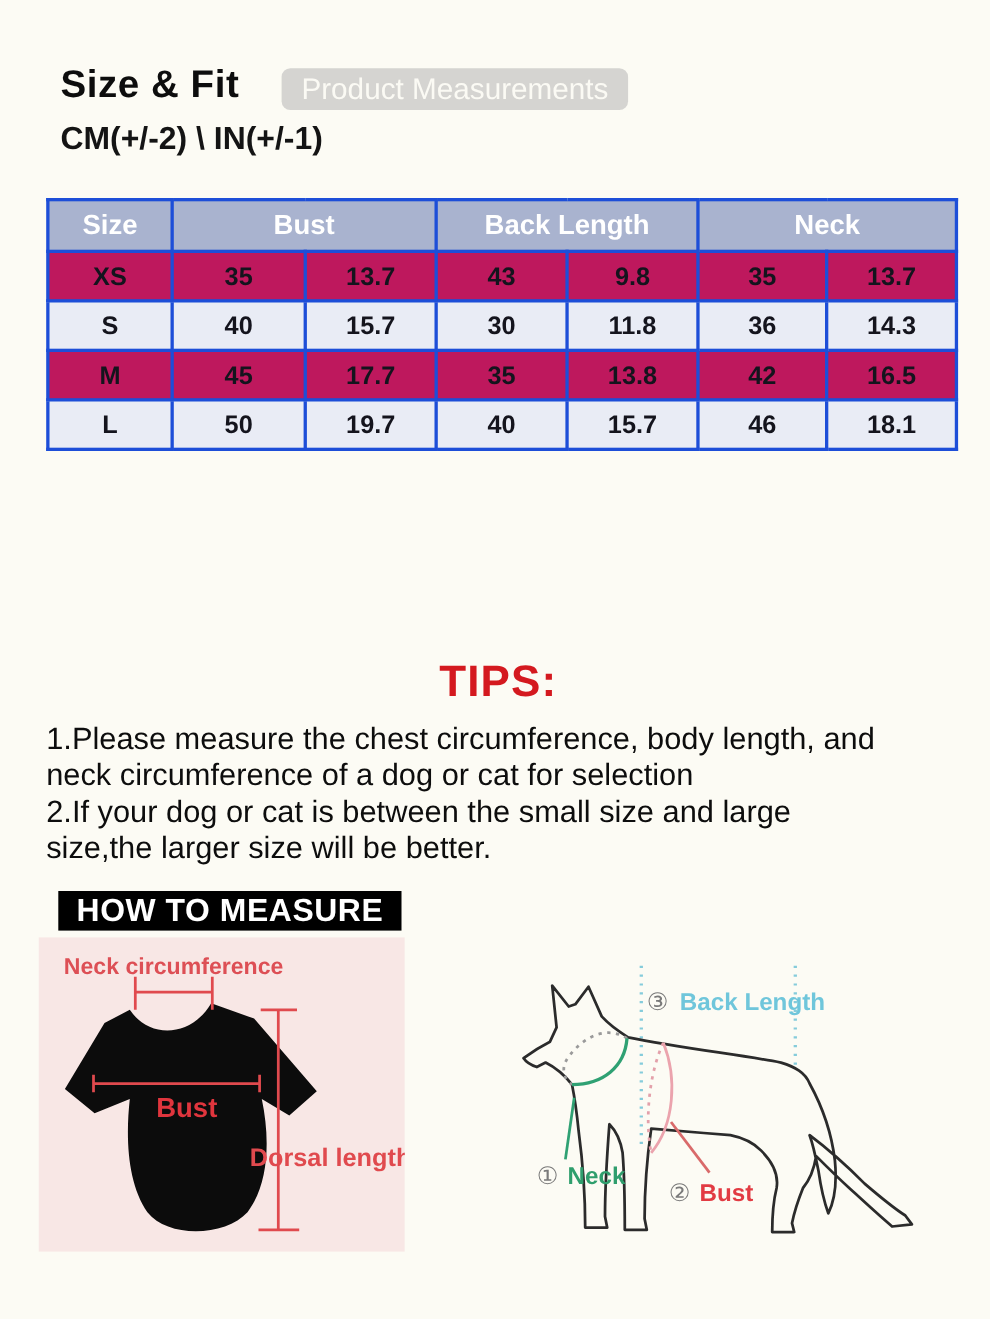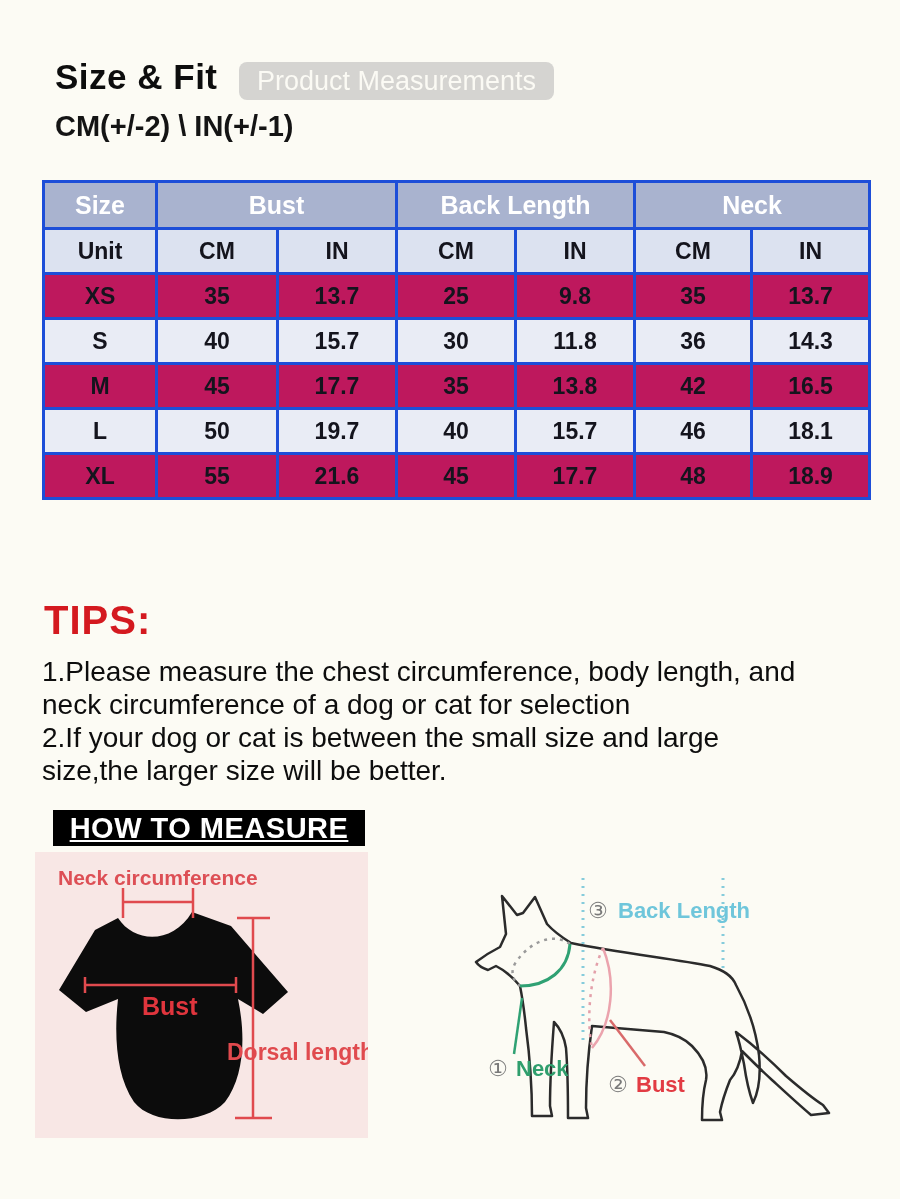--- a/index.html
+++ b/index.html
@@ -3,40 +3,40 @@
 <meta charset="utf-8">
 <style>
   html,body{margin:0;padding:0;}
   #page{
     position:relative;width:900px;height:1199px;overflow:hidden;
     background:#fcfbf4;font-family:"Liberation Sans",sans-serif;color:#111;
   }
   
   .page-title{position:absolute;left:55px;top:57px;font-size:35px;font-weight:bold;color:#0d0d0d;letter-spacing:0.5px;}
   .pill{
-    position:absolute;left:239px;top:62px;height:38px;line-height:38px;
+    position:absolute;left:256px;top:62px;height:38px;line-height:38px;
     background:#d5d4d1;color:#fbfaf4;font-size:27px;padding:0 18px;border-radius:8px;
   }
   .tolerance{position:absolute;left:55px;top:110px;font-size:29px;color:#141414;font-weight:bold;}
   
   .size-table{position:absolute;left:42px;top:180px;width:826px;border-collapse:collapse;table-layout:fixed;}
   .size-table th,.size-table td{border:3px solid #1d4ed8;text-align:center;font-weight:bold;padding:0;}
   .size-table thead tr.group th{background:#a9b3cf;color:#ffffff;font-size:25px;height:44px;}
   .size-table tr.unit td{background:#dce2f0;font-size:23px;height:42px;color:#14141d;}
   .size-table tbody tr.dark td{background:#be185d;}
   .size-table tbody tr.light td{background:#e9ecf5;}
   .size-table tbody td{font-size:23px;height:42px;color:#14141d;}
   
   .tips{position:absolute;left:42px;top:598px;width:820px;}
-  .tips-heading{margin:0 0 12px 2px;color:#d4191f;font-size:40px;font-weight:bold;letter-spacing:1px;}
+  .tips-heading{margin:0 0 12px 2px;color:#d4191f;font-size:40px;font-weight:bold;letter-spacing:1px;text-align:center;}
   .tip-item{font-size:28px;line-height:33px;color:#0d0d0d;white-space:pre-line;}
   
   .htm-bar{
     position:absolute;left:53px;top:810px;width:312px;height:36px;background:#000000;
-    color:#ffffff;font-size:29px;font-weight:bold;line-height:36px;text-align:center;letter-spacing:0.5px;text-decoration:underline;
+    color:#ffffff;font-size:29px;font-weight:bold;line-height:36px;text-align:center;letter-spacing:0.5px;
   }
   .shirt-svg{position:absolute;left:35px;top:852px;}
   .dog-svg{position:absolute;left:440px;top:858px;}
   .svg-label{font-weight:bold;}
 </style>
 </head>
 <body>
 
 <div id="page">
 
@@ -54,36 +54,27 @@
         <col style="width:117px">
         <col style="width:118px">
     </colgroup>
     <thead>
       <tr class="group">
         <th>Size</th>
         <th colspan="2">Bust</th>
         <th colspan="2">Back Length</th>
         <th colspan="2">Neck</th>
       </tr>
-      <tr class="unit">
-        <td>Unit</td>
-        <td>CM</td>
-        <td>IN</td>
-        <td>CM</td>
-        <td>IN</td>
-        <td>CM</td>
-        <td>IN</td>
-      </tr>
     </thead>
     <tbody>
       <tr class="dark">
         <td>XS</td>
         <td>35</td>
         <td>13.7</td>
-        <td>25</td>
+        <td>43</td>
         <td>9.8</td>
         <td>35</td>
         <td>13.7</td>
       </tr>
       <tr class="light">
         <td>S</td>
         <td>40</td>
         <td>15.7</td>
         <td>30</td>
         <td>11.8</td>
@@ -100,29 +91,20 @@
         <td>16.5</td>
       </tr>
       <tr class="light">
         <td>L</td>
         <td>50</td>
         <td>19.7</td>
         <td>40</td>
         <td>15.7</td>
         <td>46</td>
         <td>18.1</td>
-      </tr>
-      <tr class="dark">
-        <td>XL</td>
-        <td>55</td>
-        <td>21.6</td>
-        <td>45</td>
-        <td>17.7</td>
-        <td>48</td>
-        <td>18.9</td>
       </tr>
     </tbody>
   </table>
 
   <div class="tips">
     <h2 class="tips-heading">TIPS:</h2>
     <div class="tip-item">1.Please measure the chest circumference, body length, and
 neck circumference of a dog or cat for selection</div>
     <div class="tip-item">2.If your dog or cat is between the small size and large
 size,the larger size will be better.</div>

